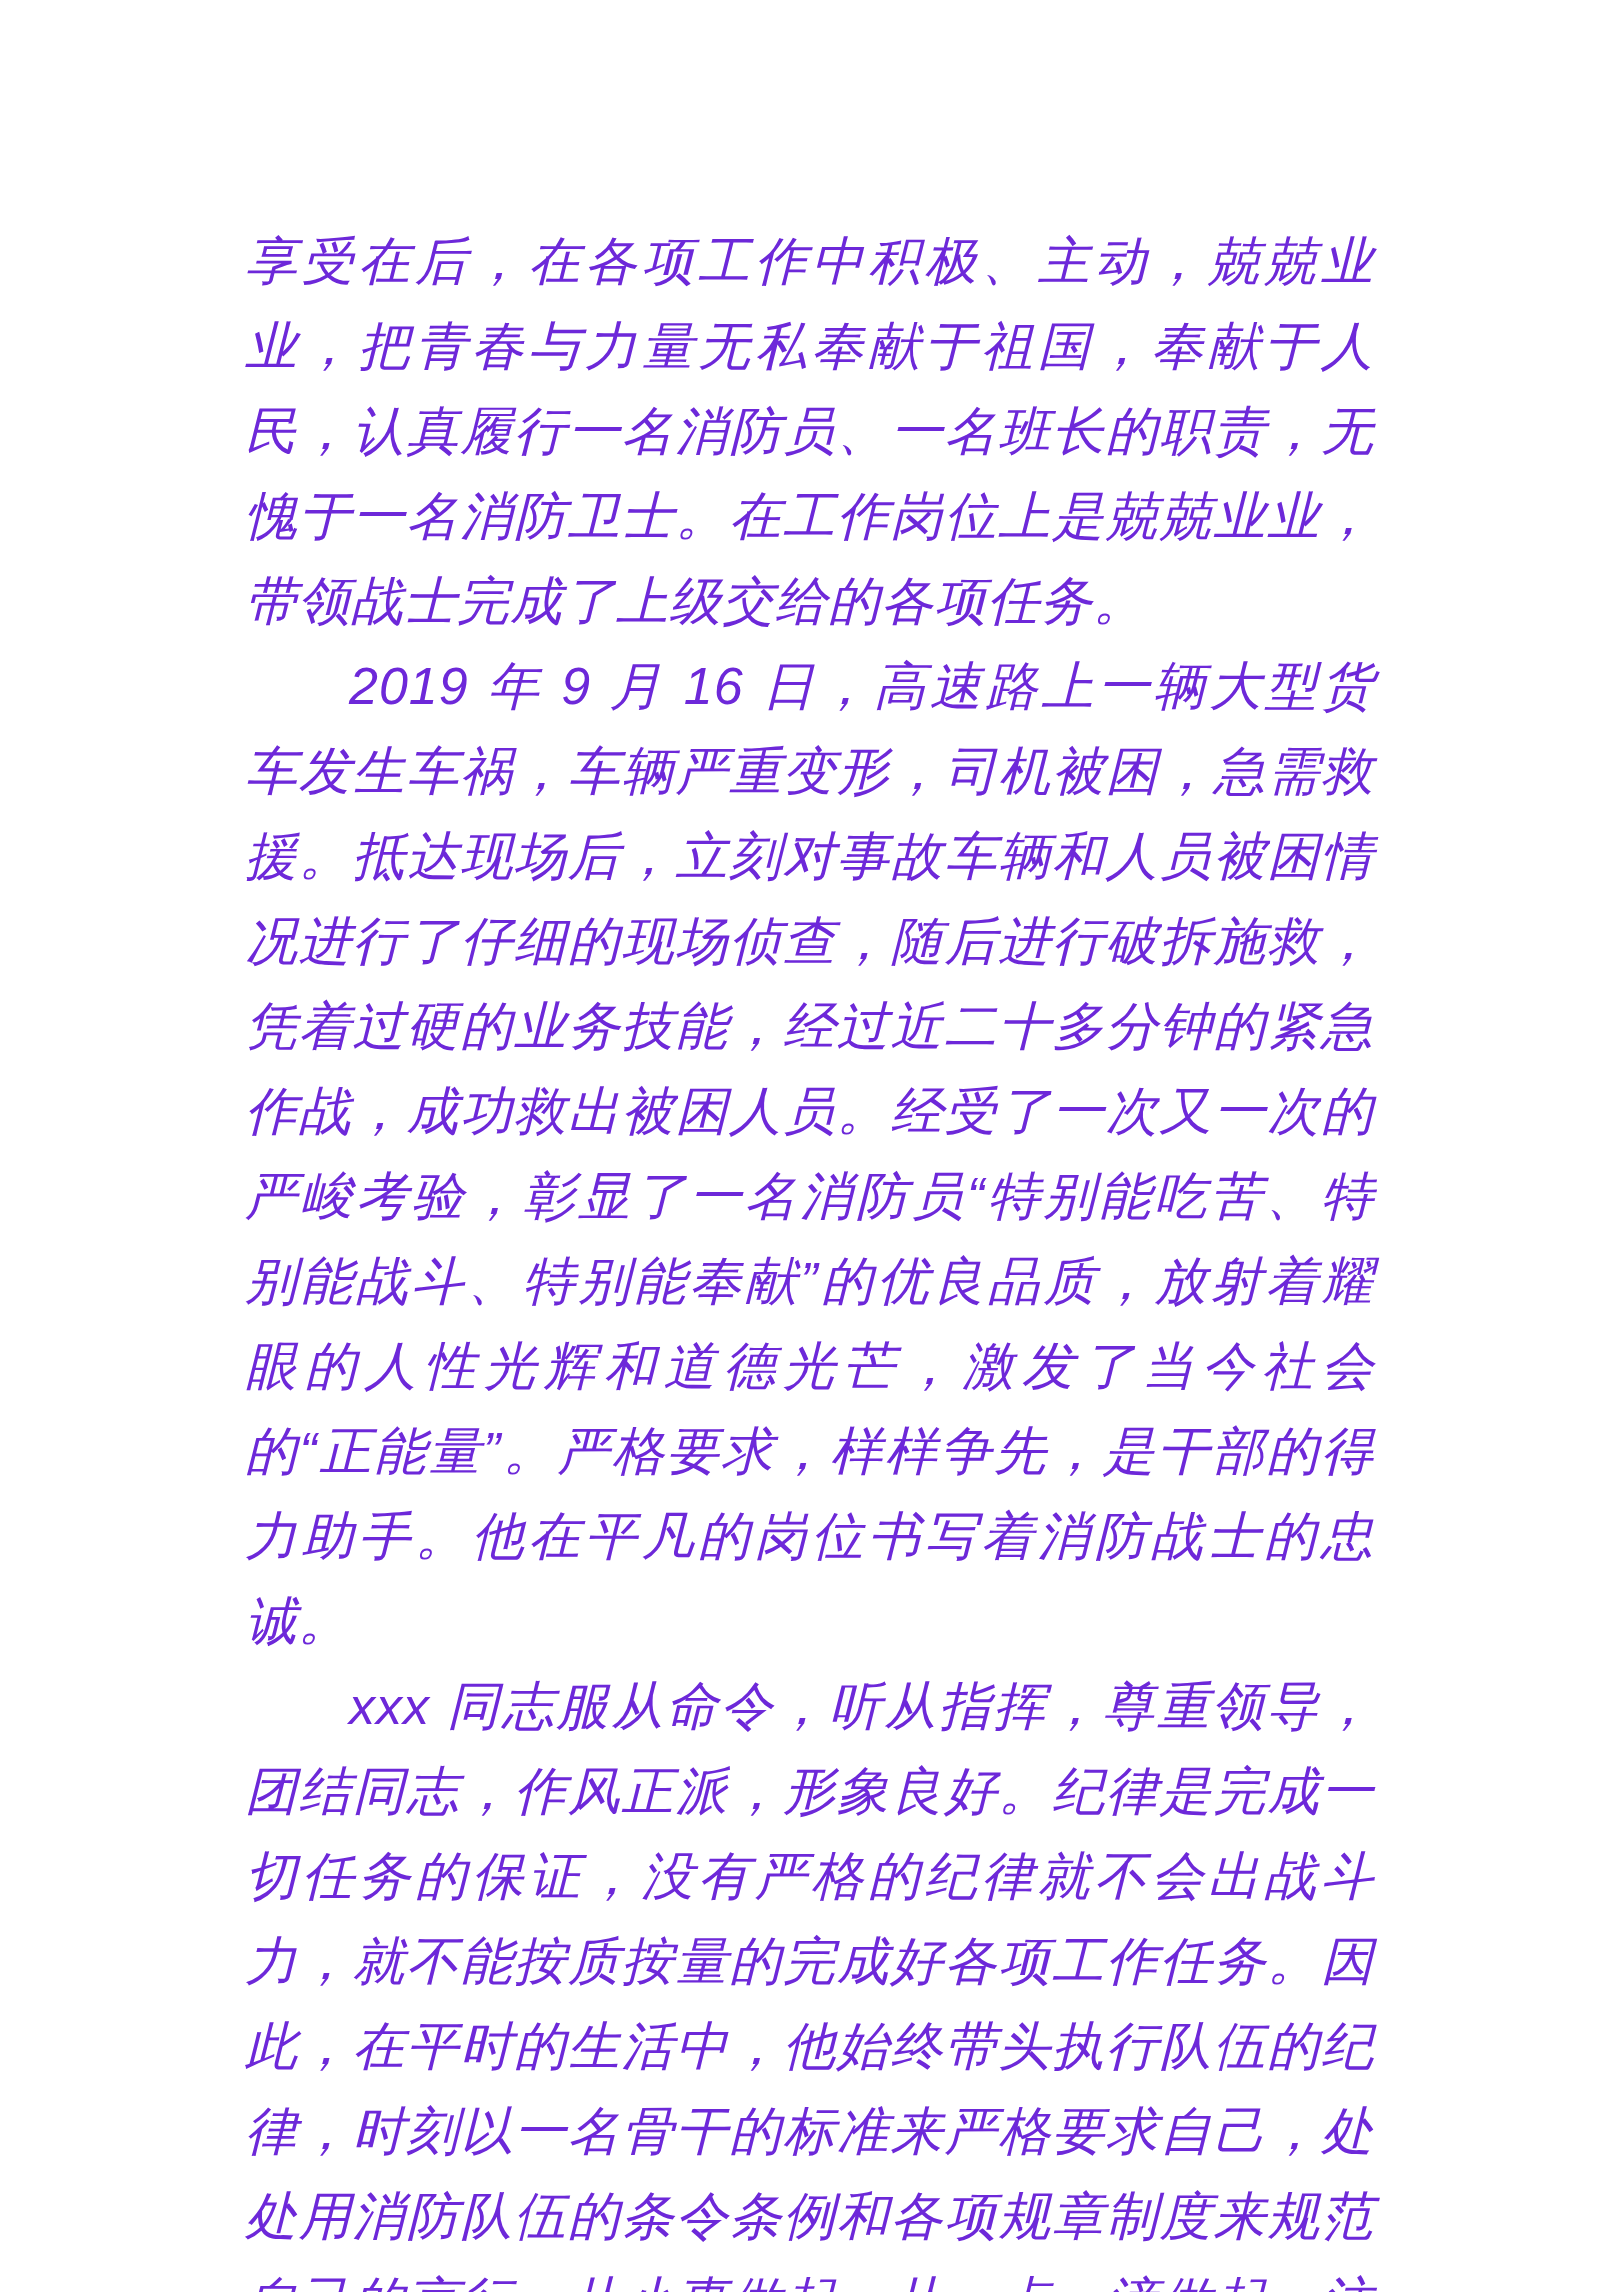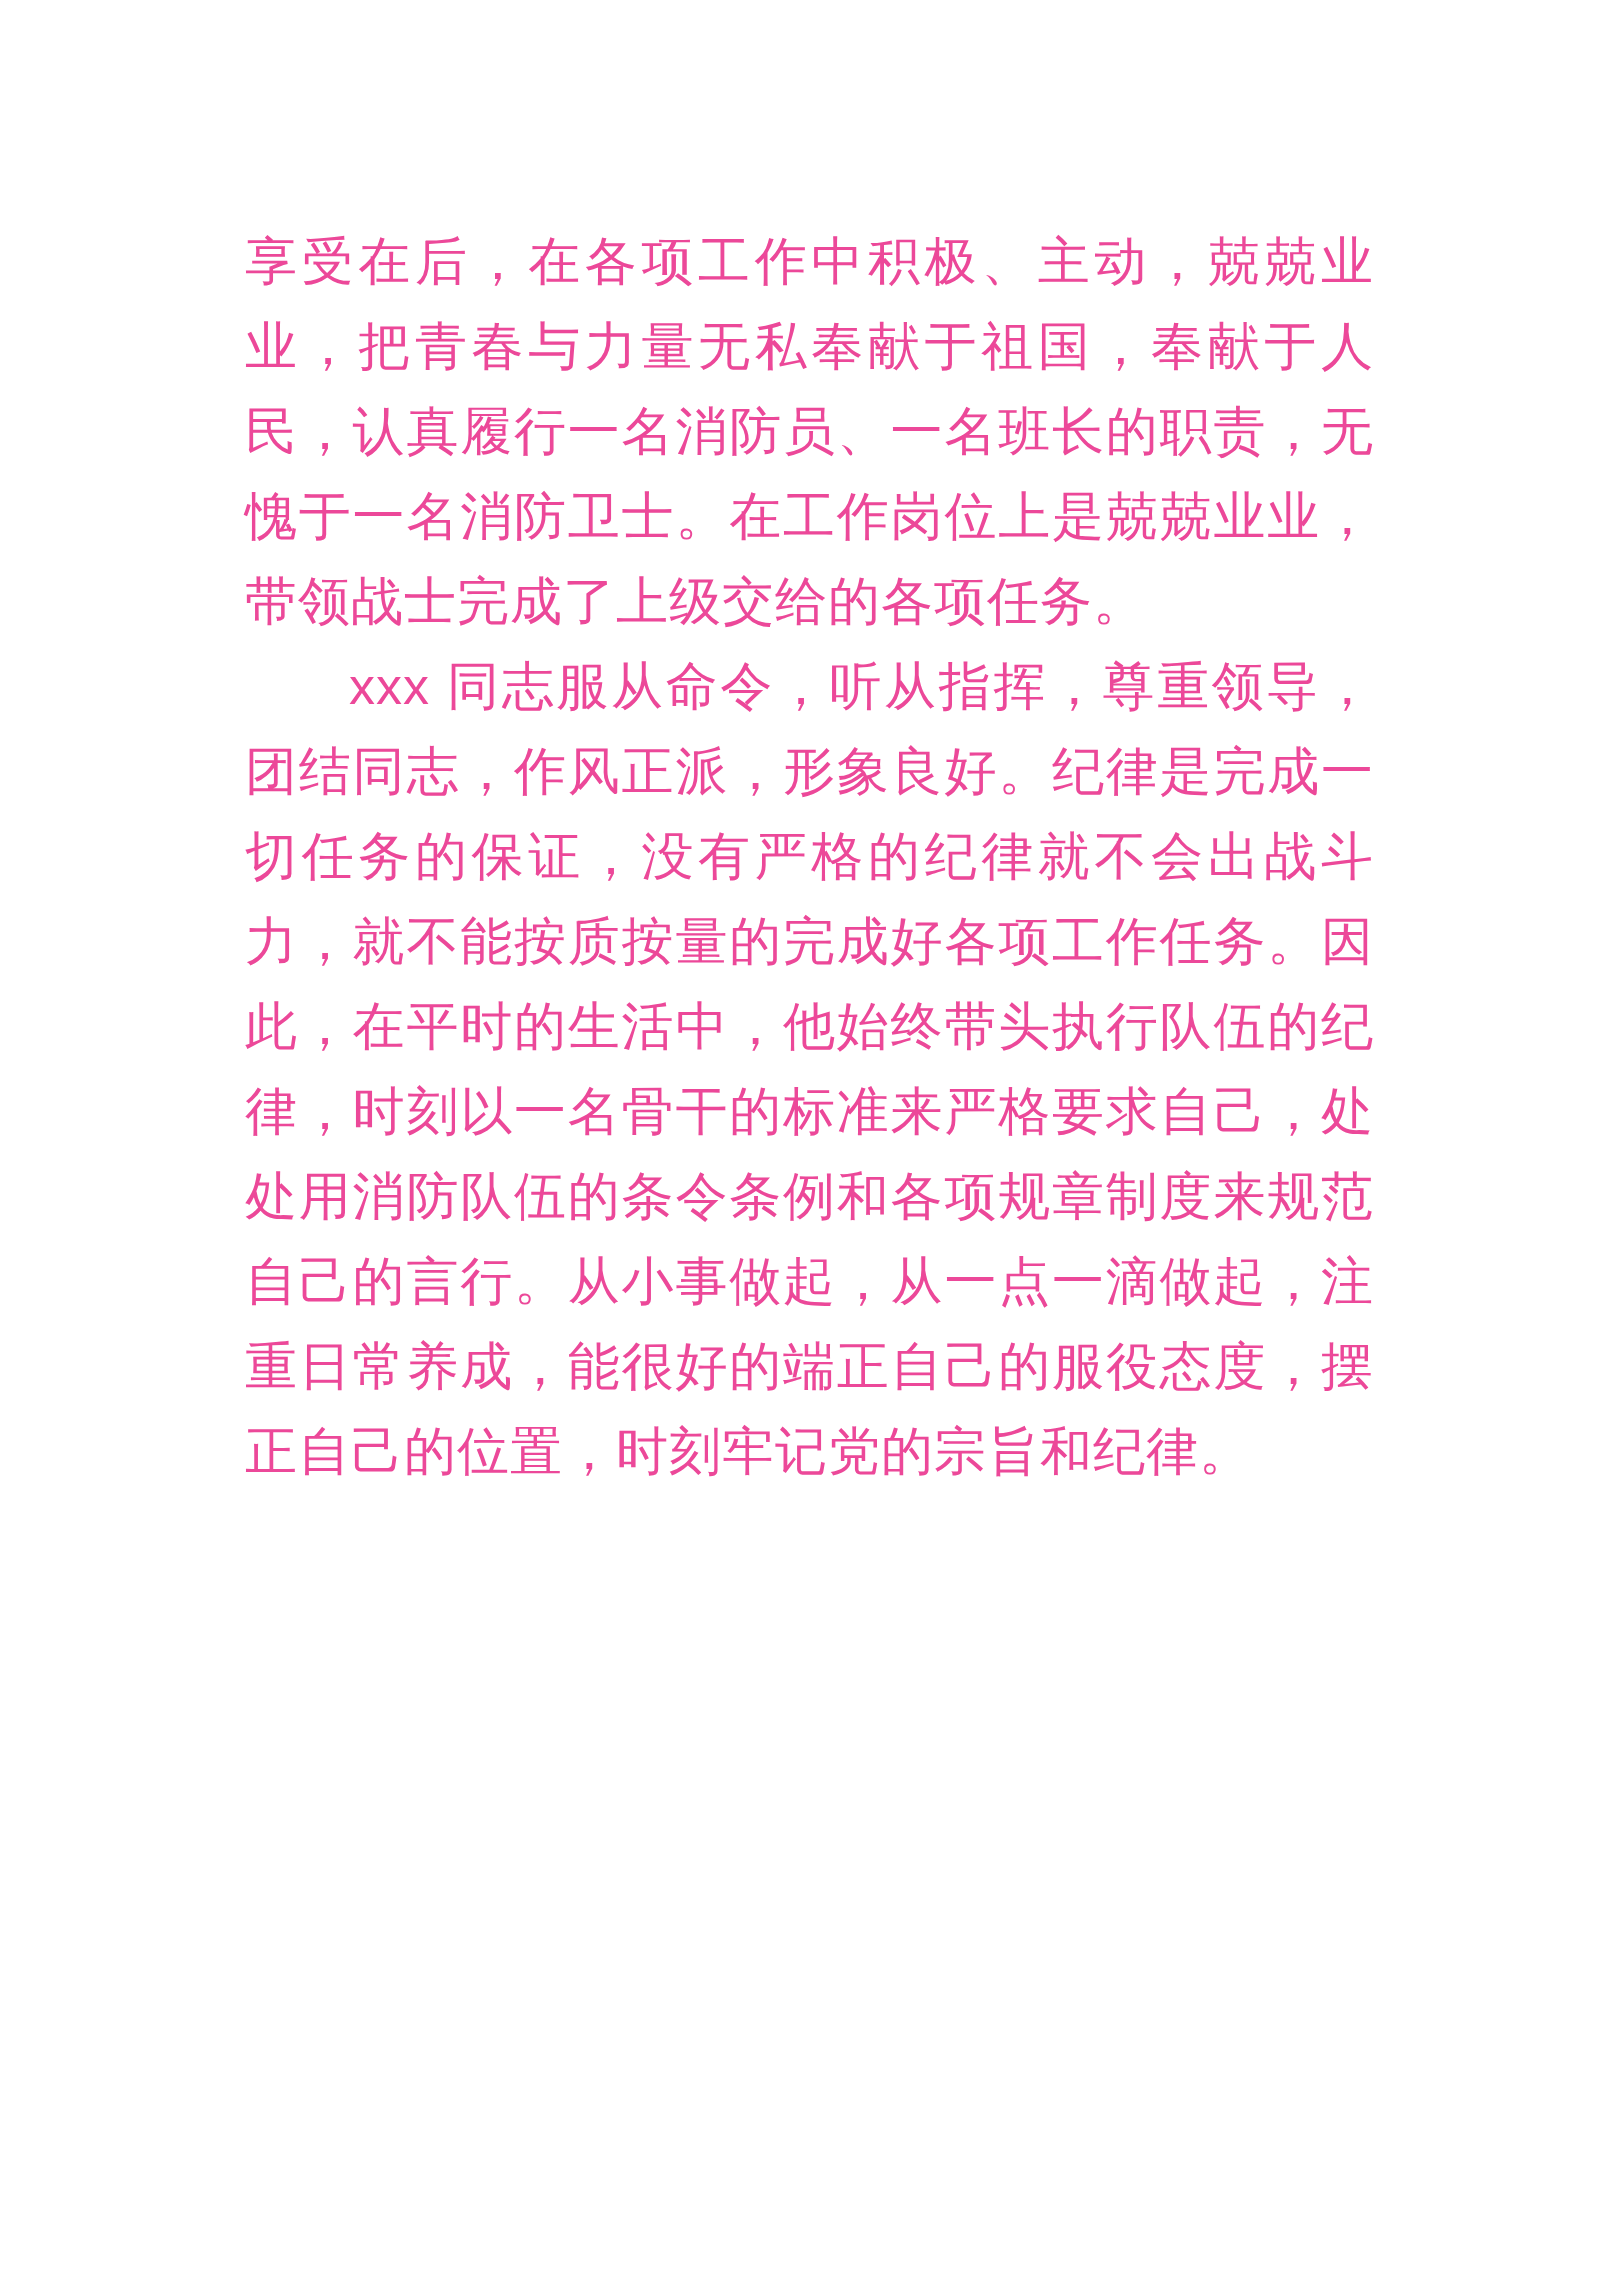--- a/index.html
+++ b/index.html
@@ -11,36 +11,38 @@
     width: 1621px;
     height: 2293px;
     position: relative;
   }
   .page {
     box-sizing: border-box;
     width: 1621px;
     height: 2293px;
     padding: 219px 247px 4px 245px;
     background: #ffffff;
-    color: #ec4899;
+    color: #6d28d9;
     font-family: "Liberation Sans", "DejaVu Sans", sans-serif;
     font-size: 52px;
     line-height: 85px;
     text-align: justify;
     letter-spacing: 1px;
     overflow: hidden;
+    font-style: italic;
   }
   .page p {
     margin: 0;
     padding: 0;
   }
   .page p.indent-2em {
     text-indent: 2em;
   }
 </style>
 </head>
 <body>
 
 <div class="page">
   <p>享受在后，在各项工作中积极、主动，兢兢业业，把青春与力量无私奉献于祖国，奉献于人民，认真履行一名消防员、一名班长的职责，无愧于一名消防卫士。在工作岗位上是兢兢业业，带领战士完成了上级交给的各项任务。</p>
+  <p class="indent-2em">2019 年 9 月 16 日，高速路上一辆大型货车发生车祸，车辆严重变形，司机被困，急需救援。抵达现场后，立刻对事故车辆和人员被困情况进行了仔细的现场侦查，随后进行破拆施救，凭着过硬的业务技能，经过近二十多分钟的紧急作战，成功救出被困人员。经受了一次又一次的严峻考验，彰显了一名消防员“特别能吃苦、特别能战斗、特别能奉献”的优良品质，放射着耀眼的人性光辉和道德光芒，激发了当今社会的“正能量”。严格要求，样样争先，是干部的得力助手。他在平凡的岗位书写着消防战士的忠诚。</p>
   <p class="indent-2em">xxx 同志服从命令，听从指挥，尊重领导，团结同志，作风正派，形象良好。纪律是完成一切任务的保证，没有严格的纪律就不会出战斗力，就不能按质按量的完成好各项工作任务。因此，在平时的生活中，他始终带头执行队伍的纪律，时刻以一名骨干的标准来严格要求自己，处处用消防队伍的条令条例和各项规章制度来规范自己的言行。从小事做起，从一点一滴做起，注重日常养成，能很好的端正自己的服役态度，摆正自己的位置，时刻牢记党的宗旨和纪律。</p>
 </div>
 
 
 </body></html>

